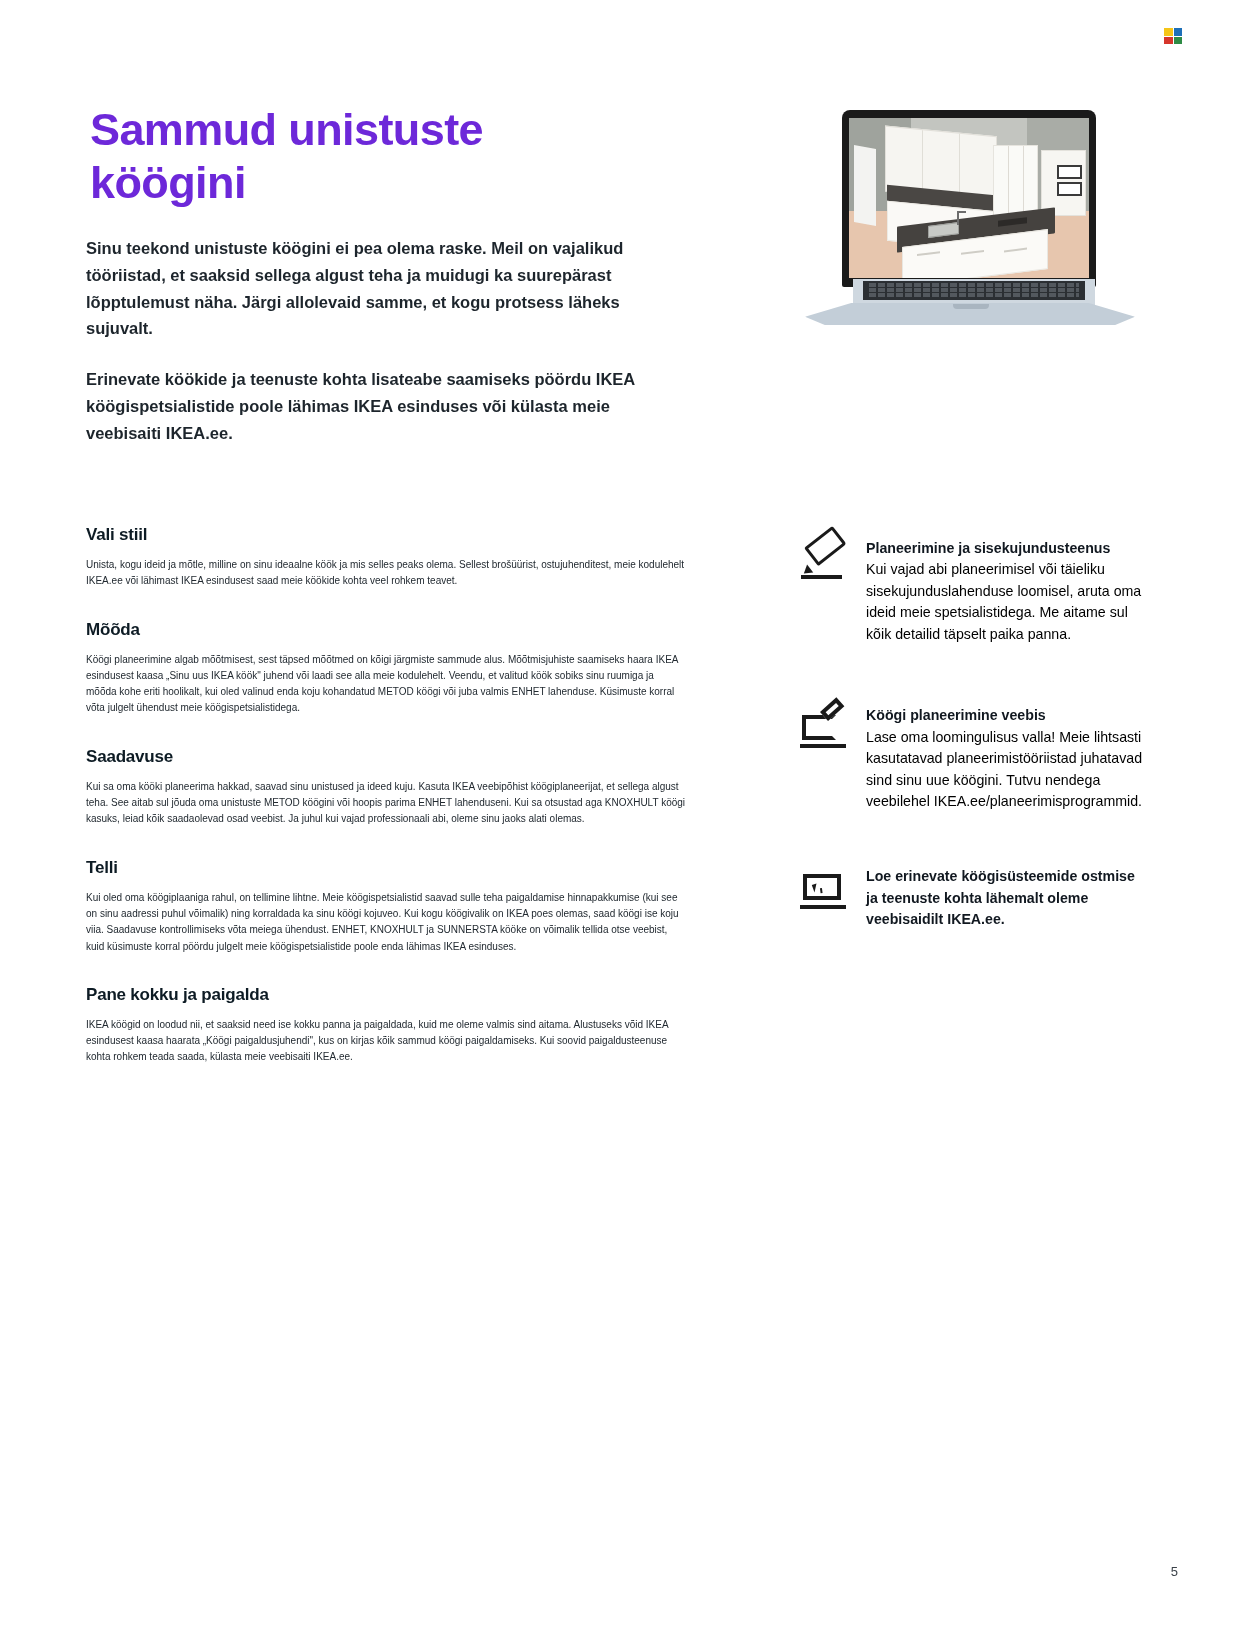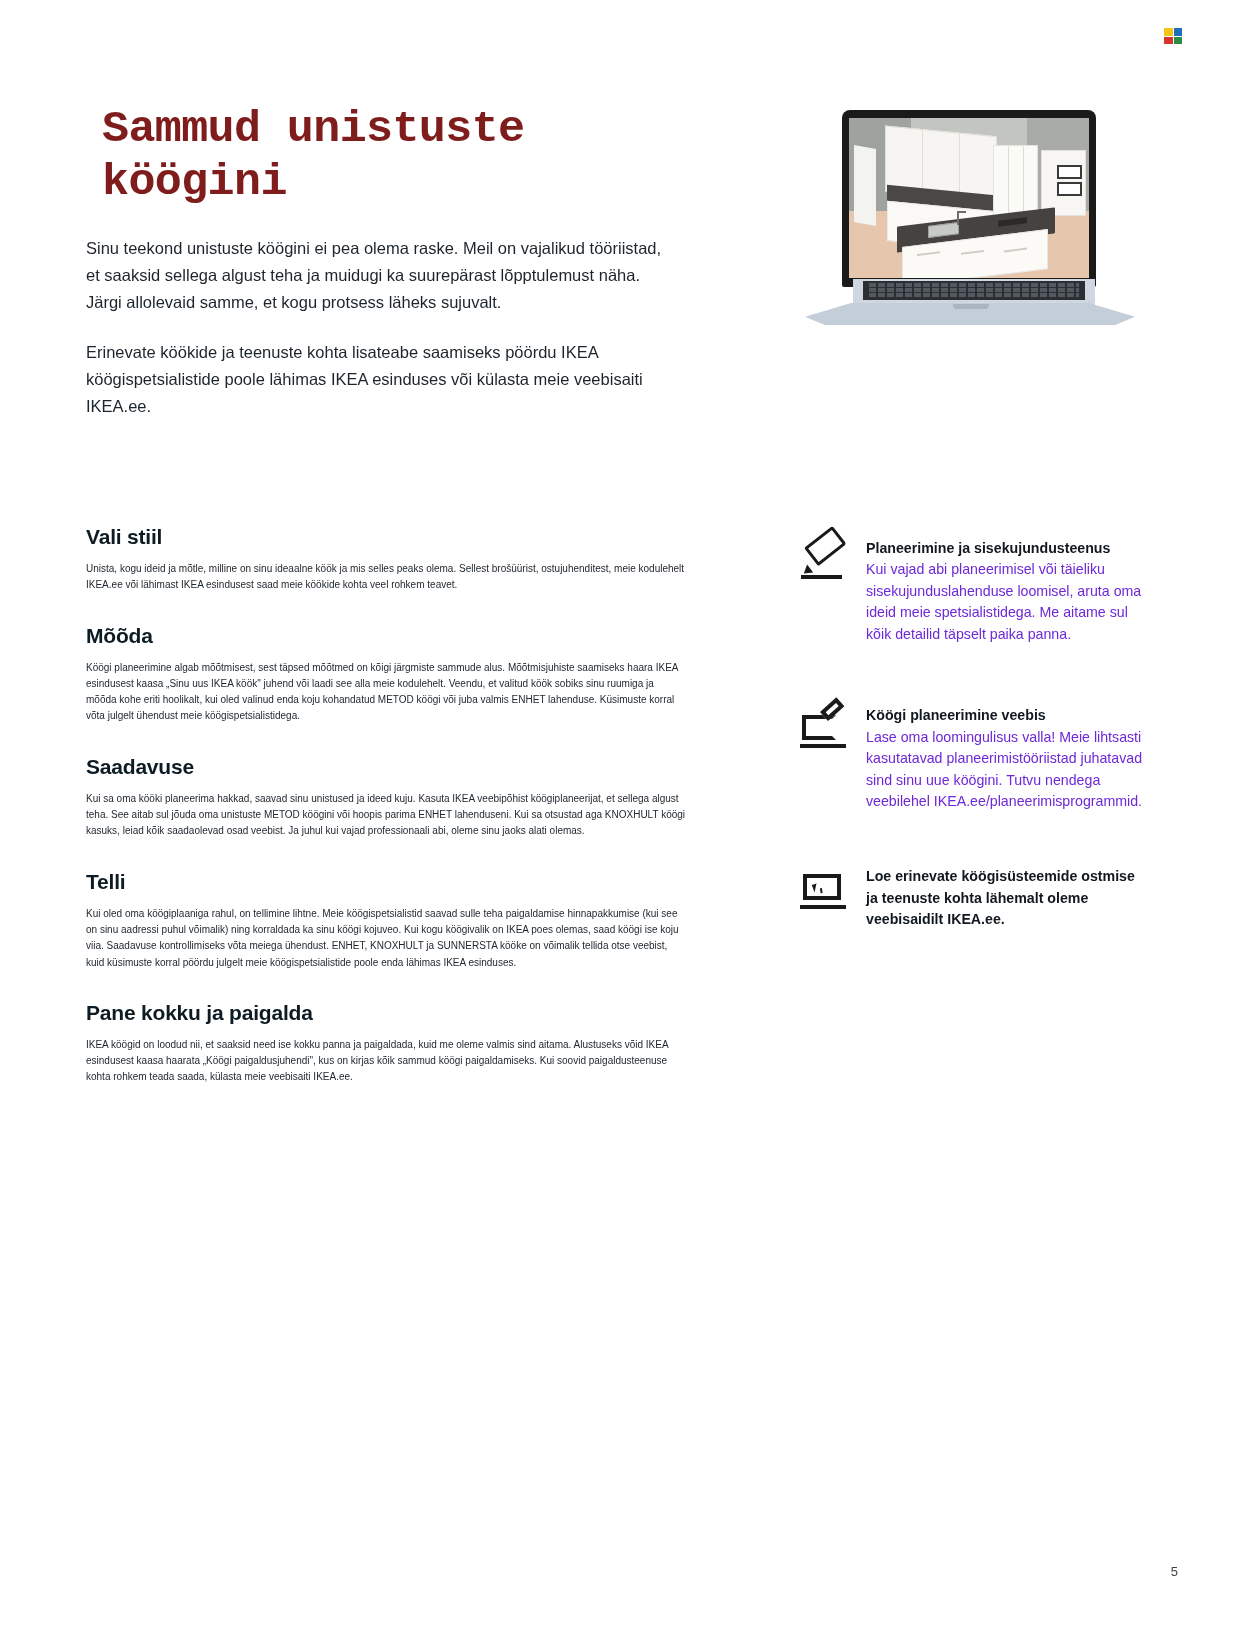--- a/index.html
+++ b/index.html
@@ -41,32 +41,31 @@
     position: absolute;
     left: 86px;
     top: 104px;
     width: 600px;
   }
   .hero-title {
     font-size: 45px;
     line-height: 1.17;
     font-weight: 700;
     letter-spacing: -0.6px;
-    color: #7f1d1d;
-    margin: 0 0 26px 16px;
+    color: #6d28d9;
+    margin: 0 0 26px 4px;
     max-width: 500px;
-    font-family: Liberation Mono, monospace;
   }
   .hero-p {
     font-size: 16.5px;
     line-height: 1.62;
     color: #1d252c;
     margin: 0 0 24px 0;
     max-width: 590px;
-    font-weight: 400;
+    font-weight: 700;
   }
 
   
   .laptop-wrap {
     position: absolute;
     left: 800px;
     top: 105px;
     width: 340px;
     height: 225px;
   }
@@ -183,21 +182,21 @@
 
   
   .main-col {
     position: absolute;
     left: 86px;
     top: 525px;
     width: 600px;
   }
   .sec { margin-bottom: 30px; }
   .sec-title {
-    font-size: 21px;
+    font-size: 17px;
     font-weight: 700;
     color: #0d1b24;
     margin: 0 0 12px 0;
     letter-spacing: -0.2px;
   }
   .sec-body {
     font-size: 10px;
     line-height: 1.63;
     color: #222a31;
     margin: 0;
@@ -227,21 +226,21 @@
   .side-title {
     font-size: 14.2px;
     font-weight: 700;
     color: #111820;
     margin: 0 0 1px 0;
     line-height: 1.35;
   }
   .side-body {
     font-size: 14.2px;
     line-height: 1.52;
-    color: #6d28d9;
+    color: #000000;
     margin: 0;
   }
   .side-body.bold {
     font-weight: 700;
     color: #111820;
   }
 
   
   .icn-pencil { position:absolute; inset:0; }
   .icn-pencil .nib {

